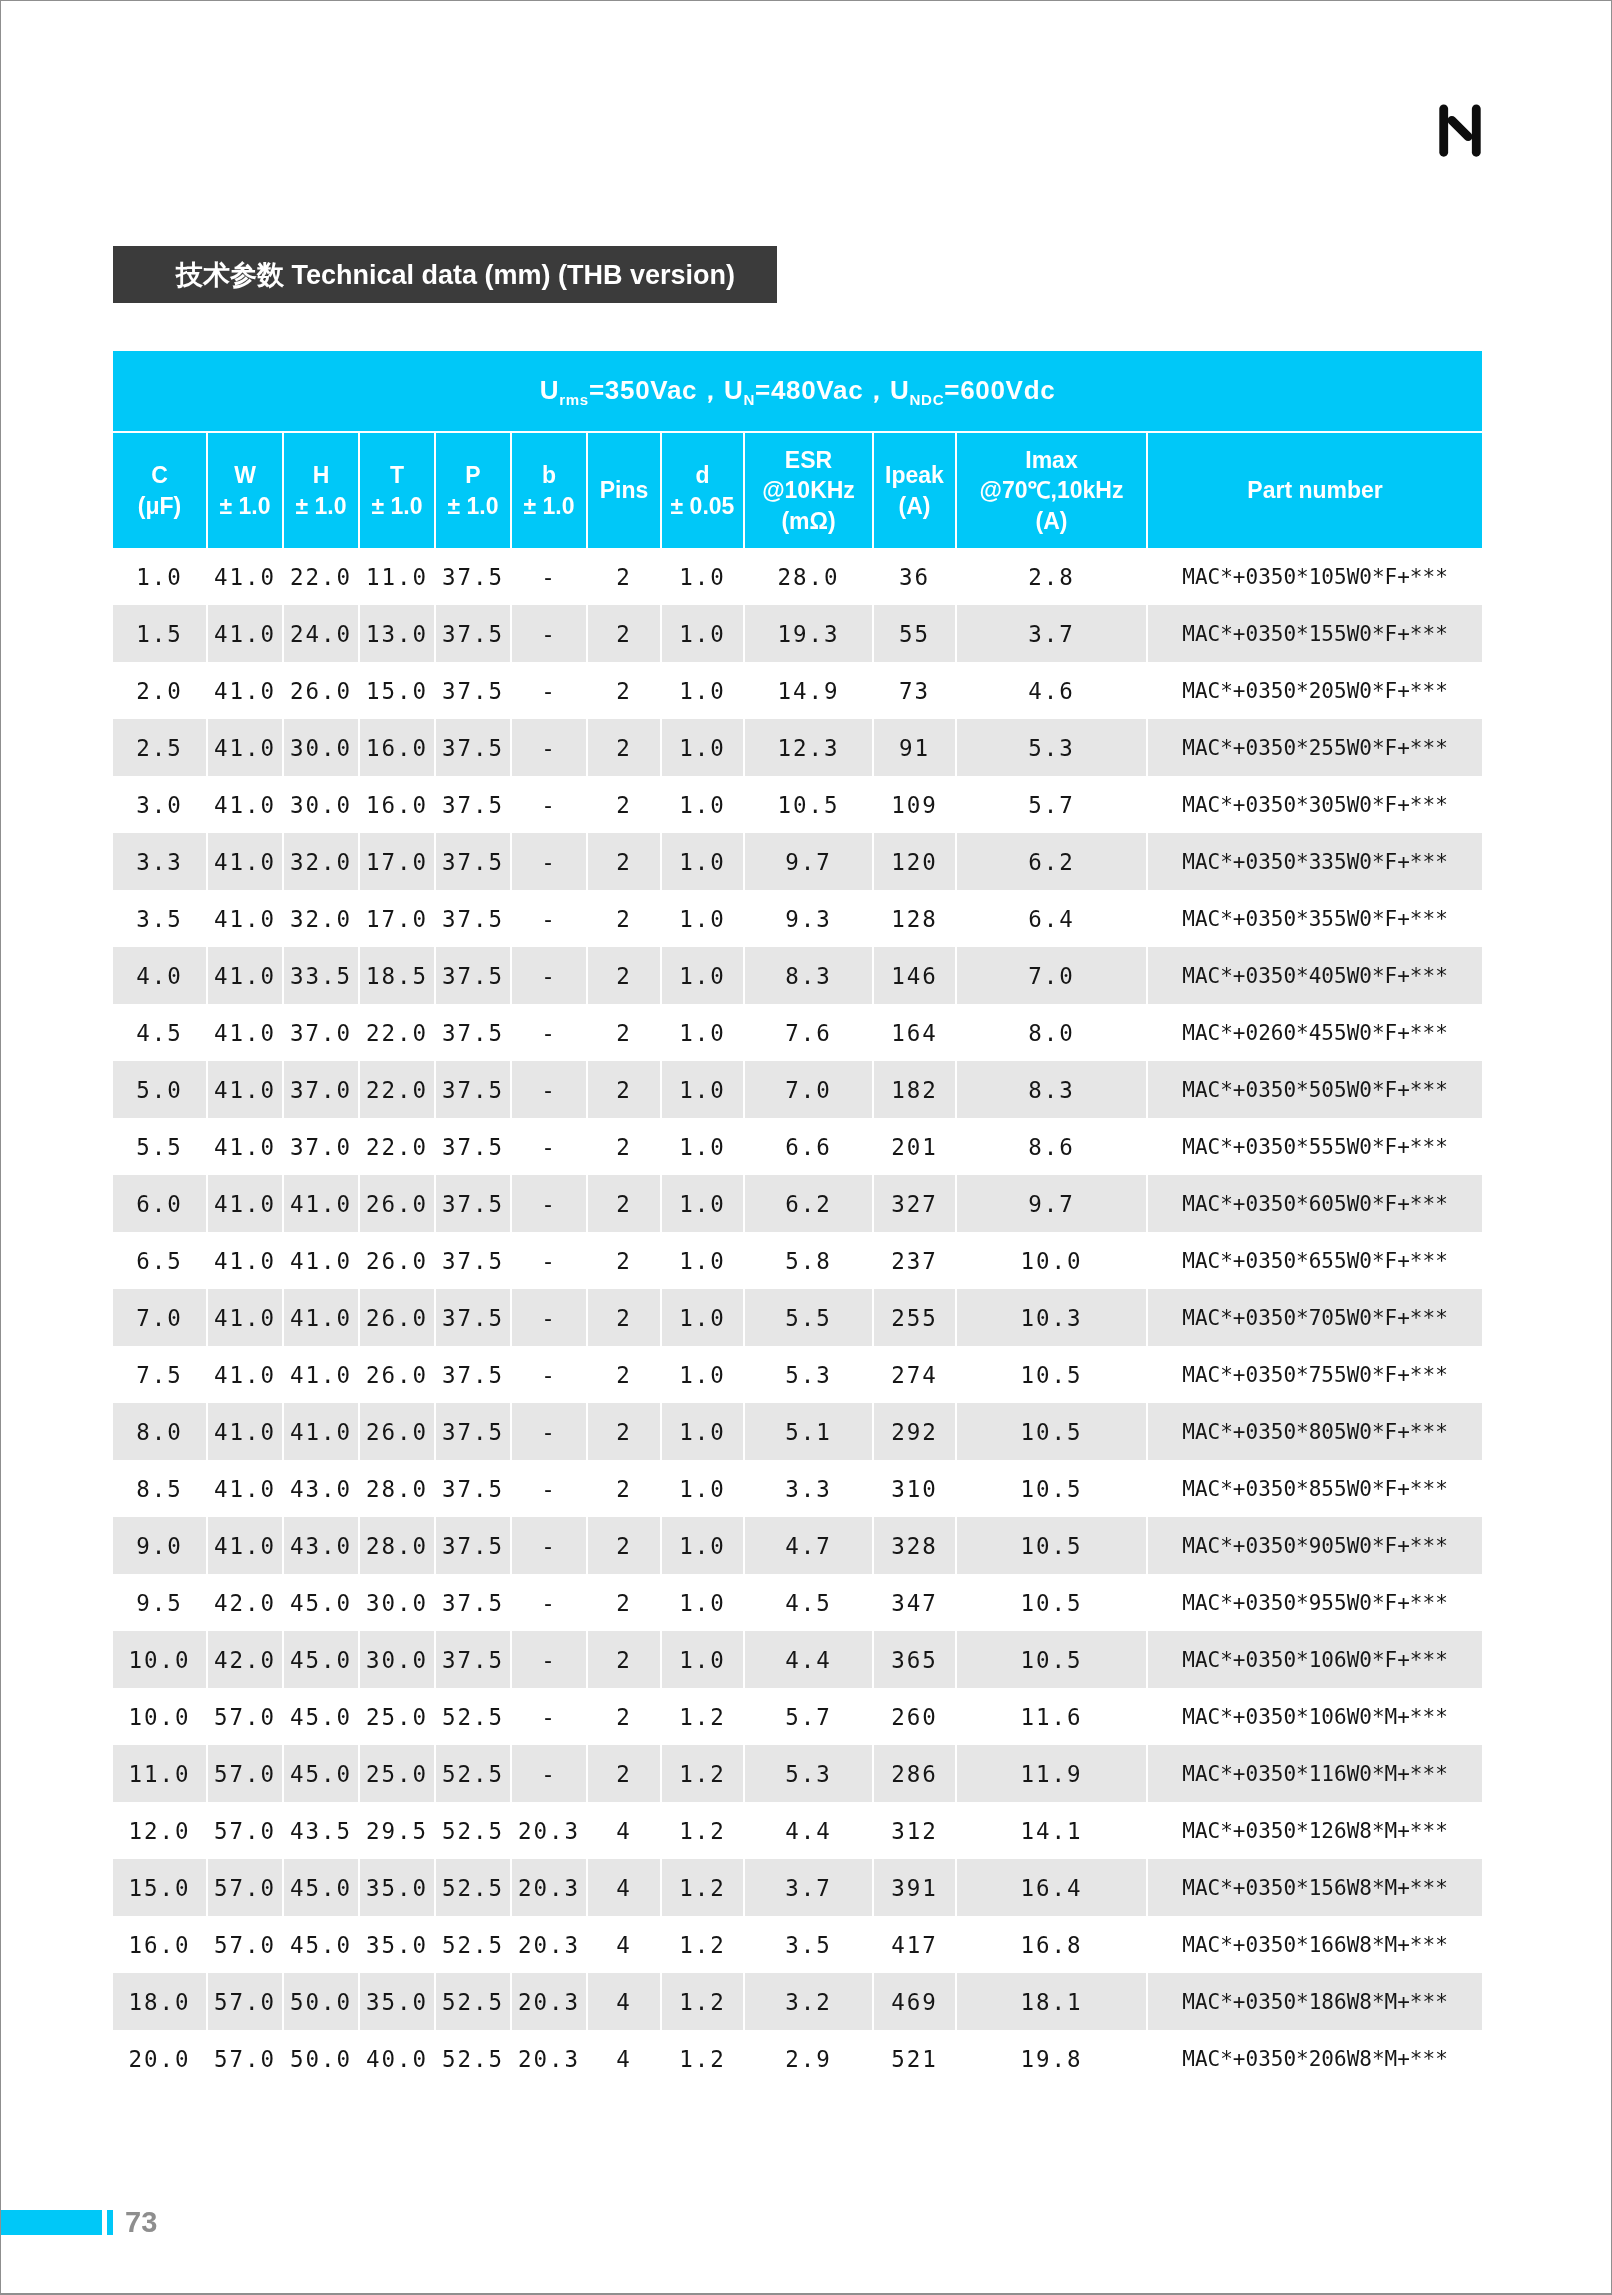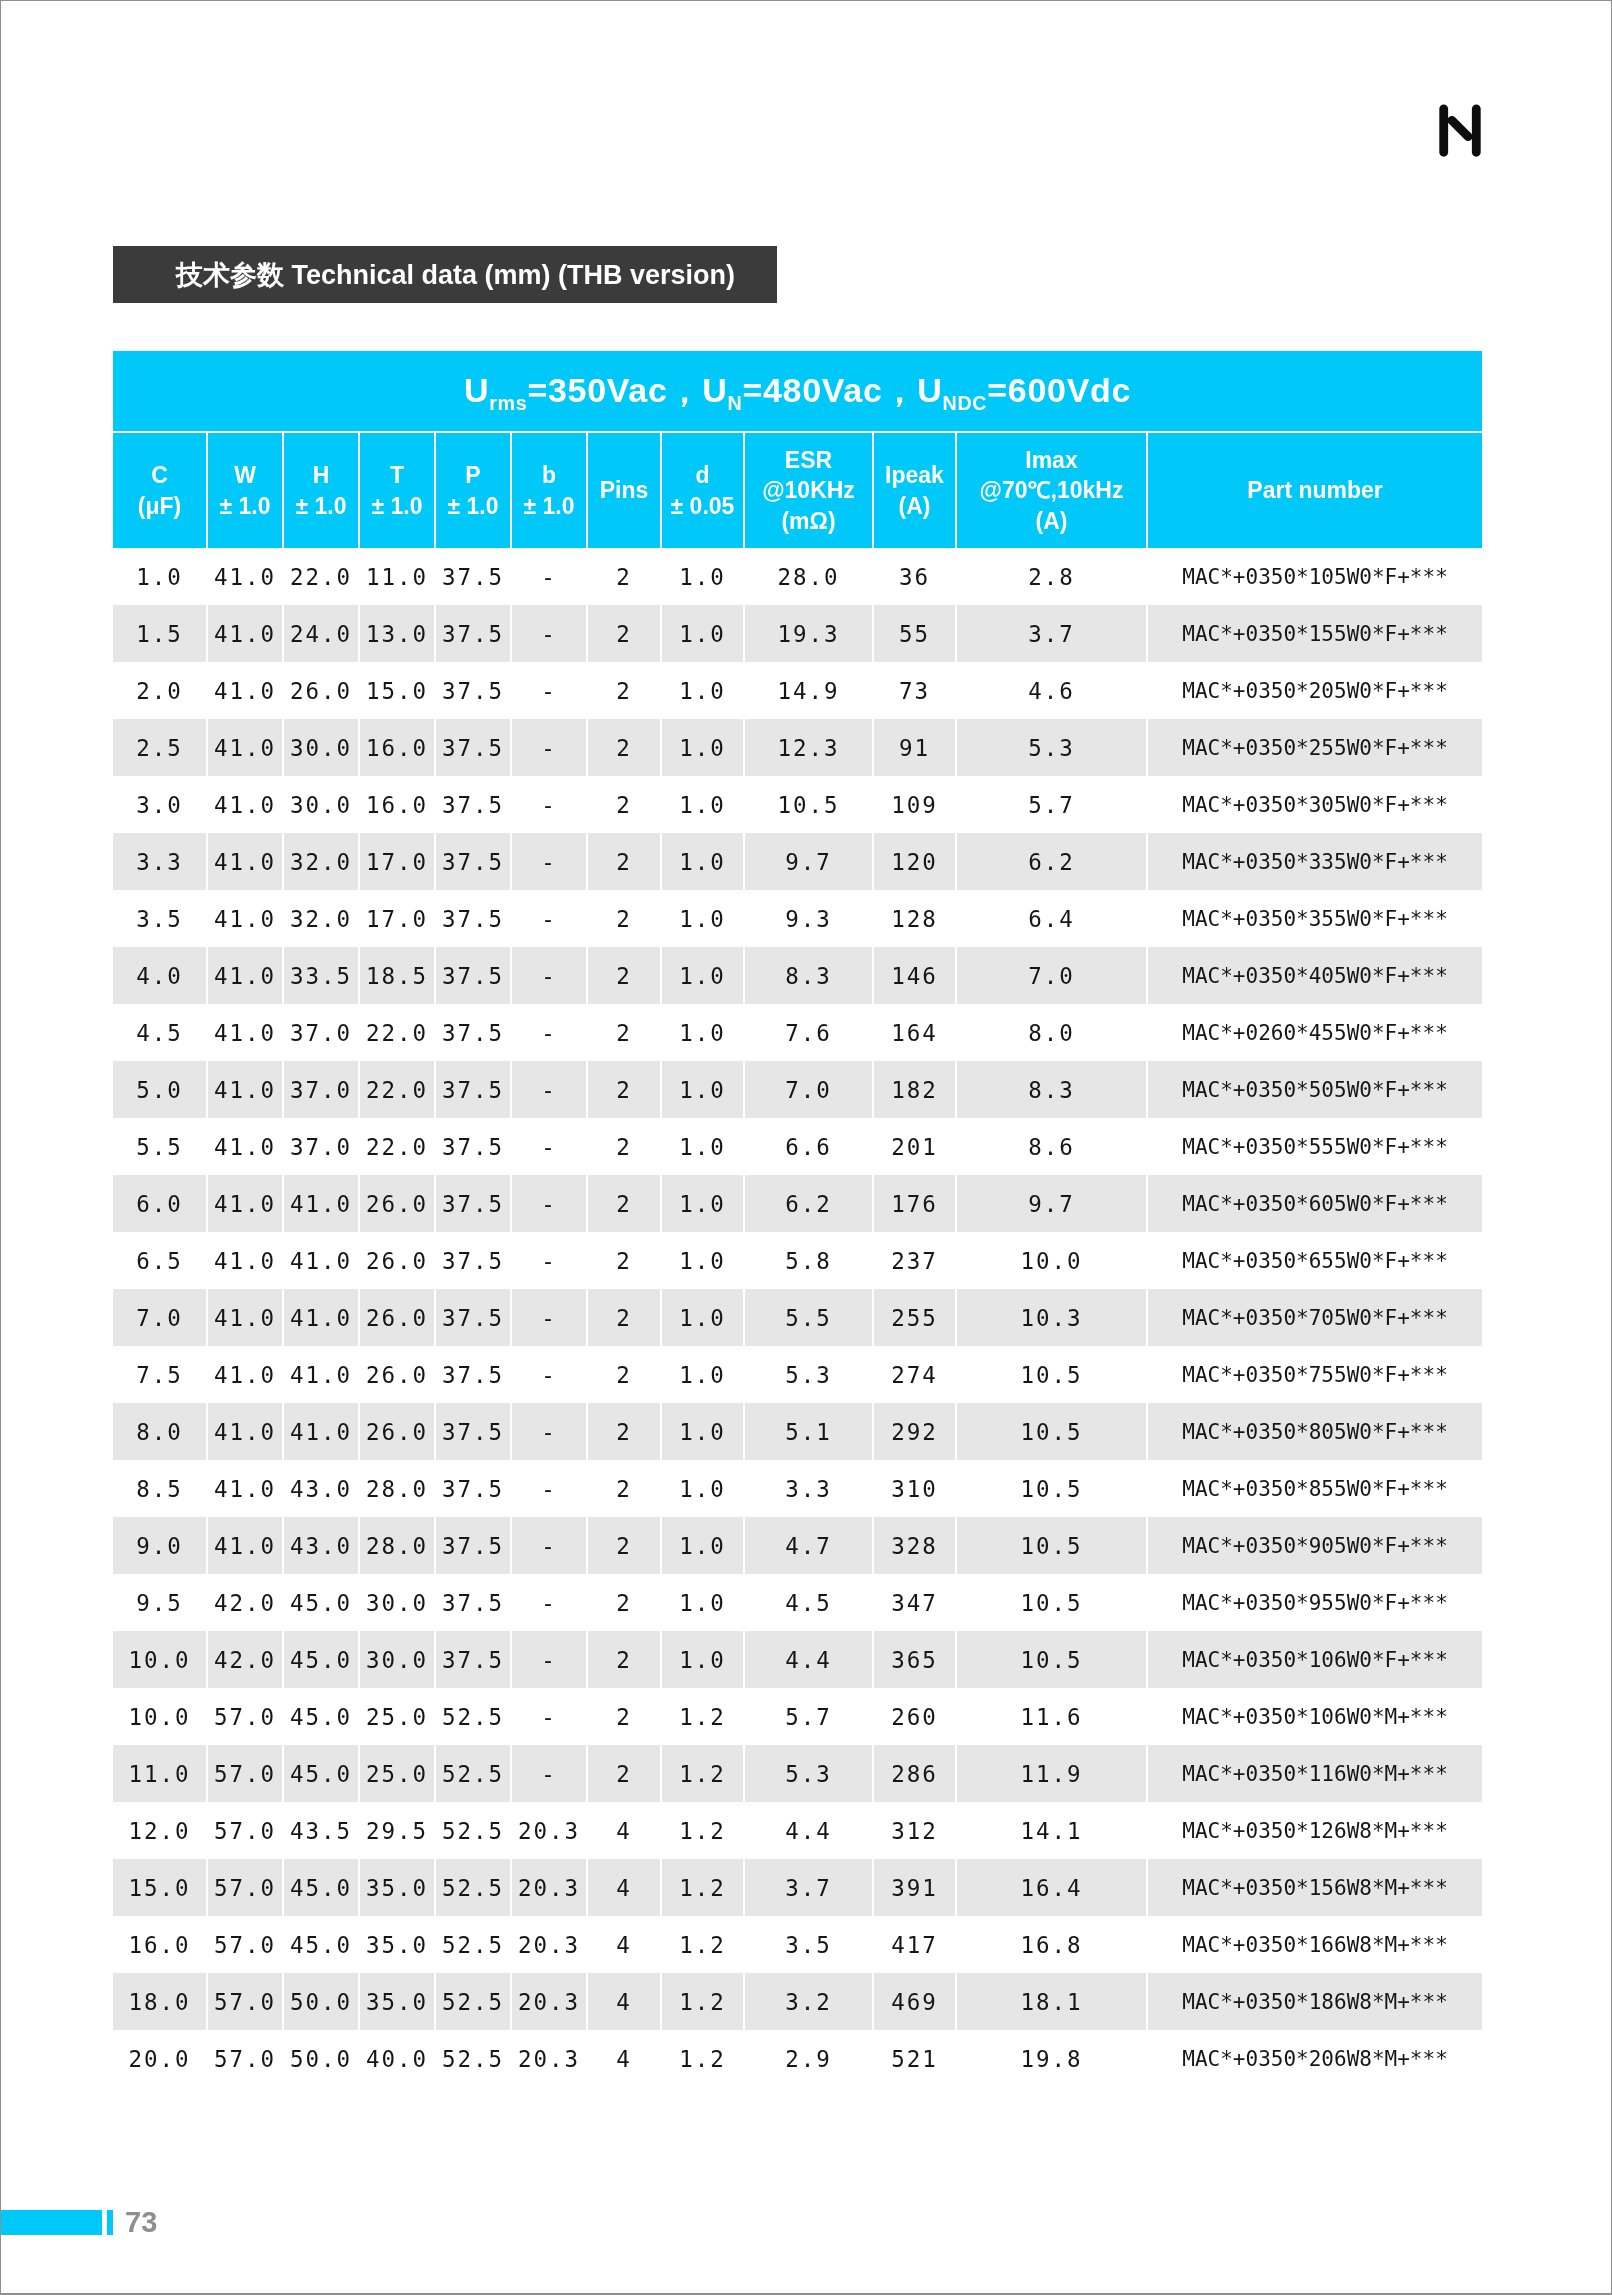--- a/index.html
+++ b/index.html
@@ -45,21 +45,21 @@
   
   .table-wrap { position:absolute; left:112px; top:350px; width:1367px; }
   table { border-collapse:collapse; table-layout:fixed; width:100%; }
 
   th, td { padding:0; margin:0; }
 
   tr.cond-row th {
     height:80px;
     background:#00c8f8;
     border-bottom:2.7px solid #ffffff;
-    color:#ffffff; font-weight:bold; font-size:34px;
+    color:#ffffff; font-weight:bold; font-size:26px;
     text-align:center; vertical-align:middle;
     letter-spacing:0.7px;
   }
   tr.cond-row sub { font-size:0.58em; }
 
   tr.col-row th {
     height:115px;
     background:#00c8f8;
     border-left:2.7px solid #ffffff;
     color:#ffffff; font-weight:bold; font-size:23px;
@@ -342,21 +342,21 @@
           <tr>
             <td>6.0</td>
             <td>41.0</td>
             <td>41.0</td>
             <td>26.0</td>
             <td>37.5</td>
             <td>-</td>
             <td>2</td>
             <td>1.0</td>
             <td>6.2</td>
-            <td>176</td>
+            <td>327</td>
             <td>9.7</td>
             <td class="part-cell">MAC*+0350*605W0*F+***</td>
           </tr>
           <tr>
             <td>6.5</td>
             <td>41.0</td>
             <td>41.0</td>
             <td>26.0</td>
             <td>37.5</td>
             <td>-</td>

